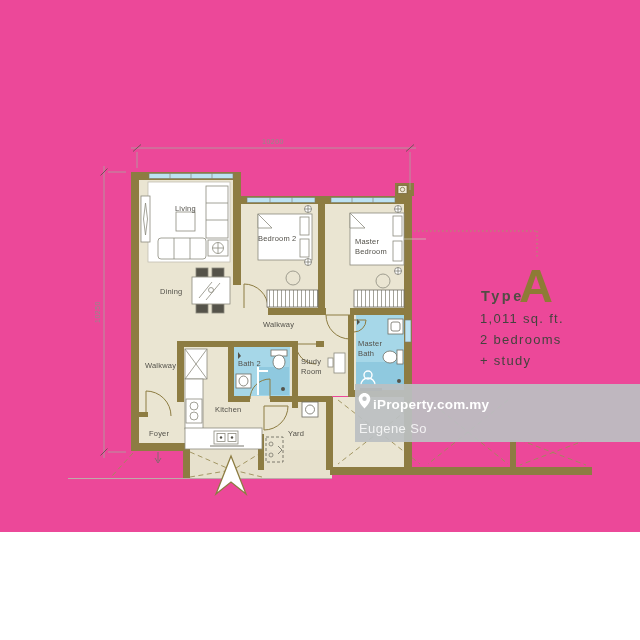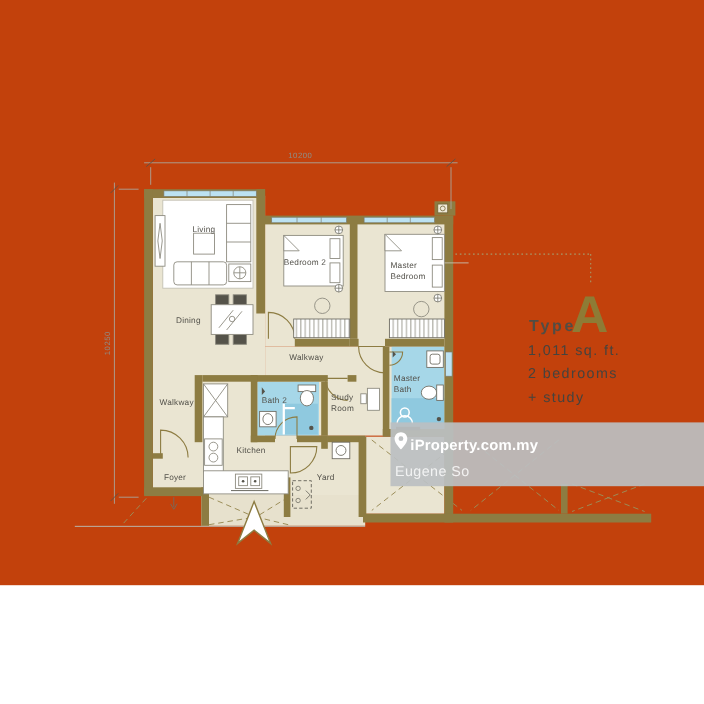--- a/index.html
+++ b/index.html
@@ -1,17 +1,17 @@
 <!DOCTYPE html>
 <html><head>
 <meta charset="utf-8">
 <style>
   html,body{margin:0;padding:0;background:#ffffff;}
   body{width:640px;height:640px;overflow:hidden;font-family:"Liberation Sans",sans-serif;}
-  .stage{position:relative;width:640px;height:532px;background:#c2410c;}
+  .stage{position:relative;width:640px;height:532px;background:#ec4899;}
   svg text{font-family:"Liberation Sans","DejaVu Sans",sans-serif;}
   .room-label{fill:#53514a;font-size:7.5px;letter-spacing:.2px;}
   .dim-label{fill:#8f8e88;font-size:7px;letter-spacing:.5px;}
   .type-word{fill:#514d44;font-size:14.5px;font-weight:bold;letter-spacing:2.5px;}
   .type-letter{font-size:47px;font-weight:bold;}
   .type-info{fill:#45433e;font-size:13px;letter-spacing:1.3px;}
   .wm-brand{fill:#ffffff;font-size:13.5px;font-weight:bold;letter-spacing:.2px;}
   .wm-agent{fill:rgba(255,255,255,.8);font-size:13px;letter-spacing:.4px;}
 </style>
 </head>

